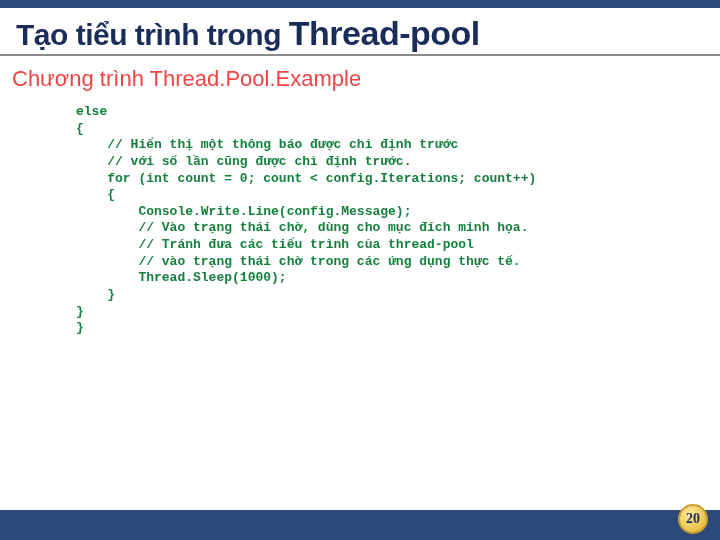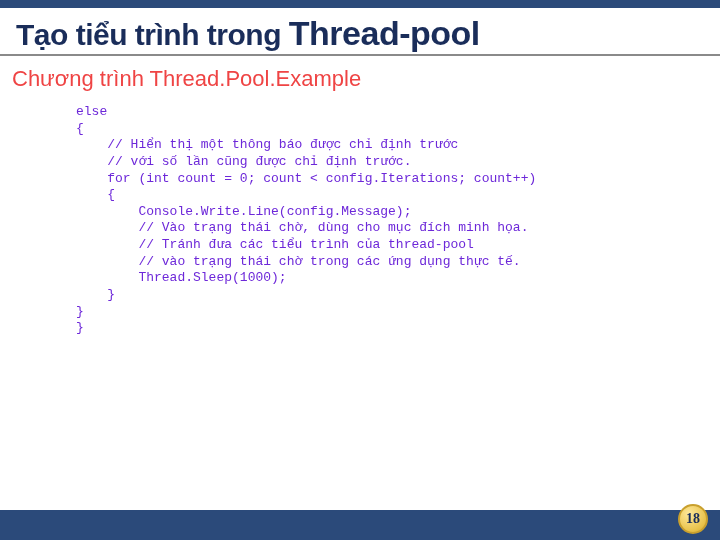--- a/index.html
+++ b/index.html
@@ -48,22 +48,22 @@
     color: #ef4444;
   }
   .codeblock {
     position: absolute;
     top: 104px;
     left: 76px;
     font-family: "Courier New", monospace;
     font-size: 13px;
     line-height: 1.28;
     white-space: pre;
-    color: #6d28d9;
-    font-weight: normal;
+    color: #15803d;
+    font-weight: bold;
   }
   .footer-bar {
     position: absolute;
     left: 0;
     bottom: 0;
     width: 100%;
     height: 30px;
     background: #2b4a7a;
   }
   .page-badge {
@@ -107,14 +107,14 @@
         // Tránh đưa các tiểu trình của thread-pool
         // vào trạng thái chờ trong các ứng dụng thực tế.
         Thread.Sleep(1000);
     }
 }
 }</pre>
 
 <div class="footer-bar"></div>
 
 <div class="page-badge">
-  <span>18</span>
+  <span>20</span>
 </div>
 
 </body></html>

